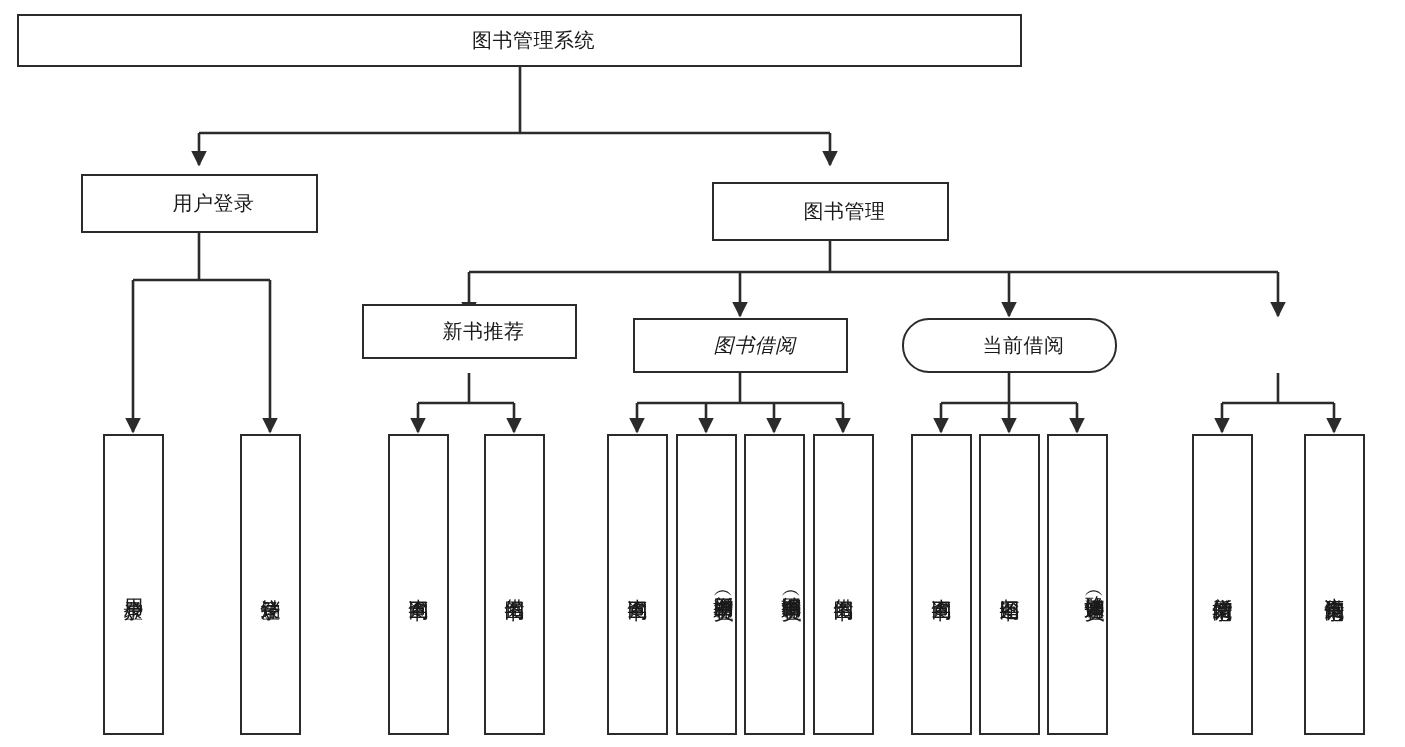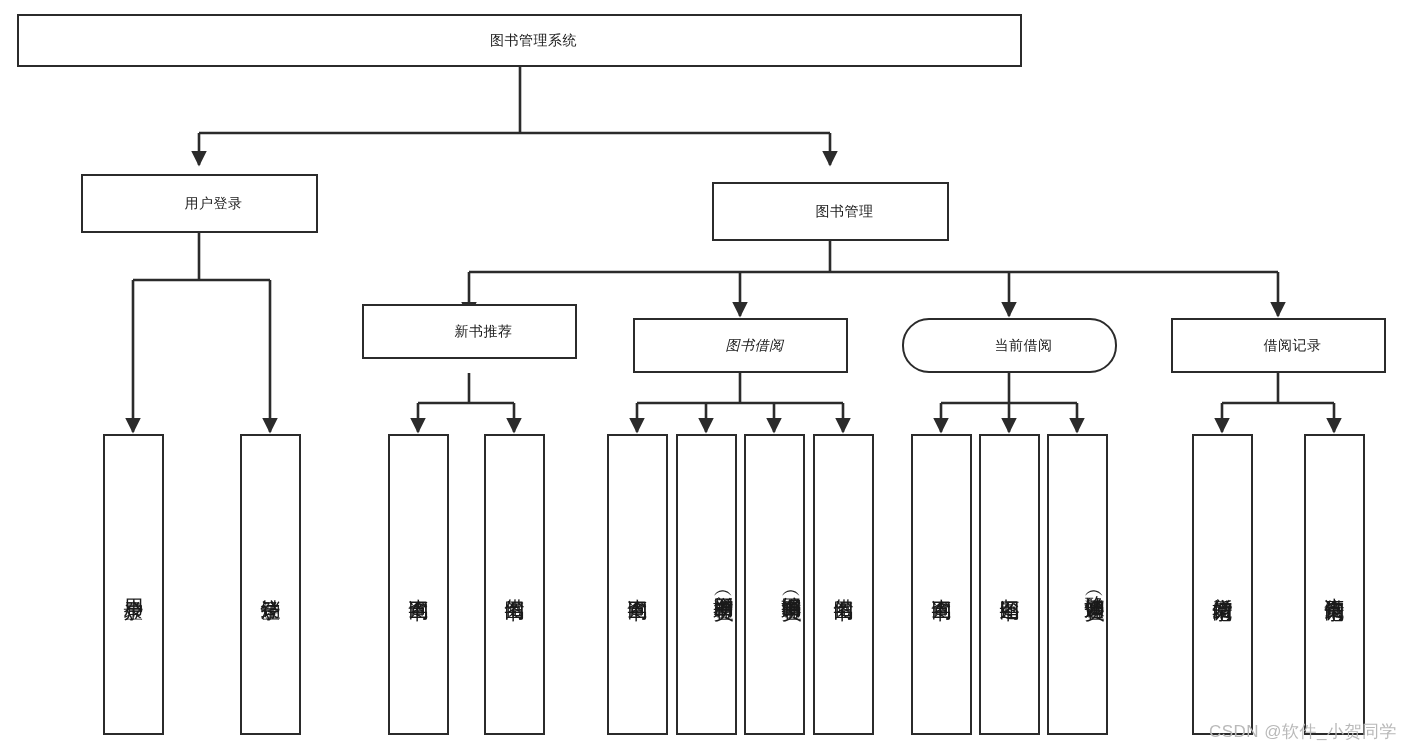--- a/index.html
+++ b/index.html
@@ -28,21 +28,21 @@
     position: absolute;
     box-sizing: border-box;
     border: 2px solid #2b2b2b;
     background: #ffffff;
     display: flex;
     align-items: center;
     justify-content: center;
     color: #1a1a1a;
   }
   .node.horiz {
-    font-size: 14px;
+    font-size: 20px;
     letter-spacing: 0.5px;
     padding-left: 28px;
   }
   .node.vert {
     writing-mode: vertical-rl;
     text-orientation: upright;
     font-size: 20px;
     line-height: 1.15;
     letter-spacing: 1px;
     padding-top: 4px;
@@ -134,23 +134,20 @@
 
   <div class="node horiz" style="left:362px; top:304px; width:215px; height:55px;">
     <span class="node-label">新书推荐</span>
   </div>
   <div class="node horiz" style="left:633px; top:318px; width:215px; height:55px;font-style:italic;">
     <span class="node-label">图书借阅</span>
   </div>
   <div class="node horiz" style="left:902px; top:318px; width:215px; height:55px;border-radius:27px;">
     <span class="node-label">当前借阅</span>
   </div>
-  <div class="node horiz" style="left:1171px; top:318px; width:215px; height:55px;">
-    <span class="node-label">借阅记录</span>
-  </div>
 
   <div class="node vert" style="left:103px; top:434px; width:61px; height:301px;">
     <span class="node-label">用户登录</span>
   </div>
   <div class="node vert" style="left:240px; top:434px; width:61px; height:301px;">
     <span class="node-label">注销登录</span>
   </div>
 
   <div class="node vert" style="left:388px; top:434px; width:61px; height:301px;">
     <span class="node-label">查询图书</span>
@@ -182,15 +179,14 @@
     <span class="node-label">确认归还（管理员）</span>
   </div>
 
   <div class="node vert" style="left:1192px; top:434px; width:61px; height:301px;">
     <span class="node-label">新增借阅记录</span>
   </div>
   <div class="node vert" style="left:1304px; top:434px; width:61px; height:301px;">
     <span class="node-label">查询借阅记录</span>
   </div>
 
-  <div id="watermark">CSDN @软件_小贺同学</div>
 
 </div>
 
 </body></html>

